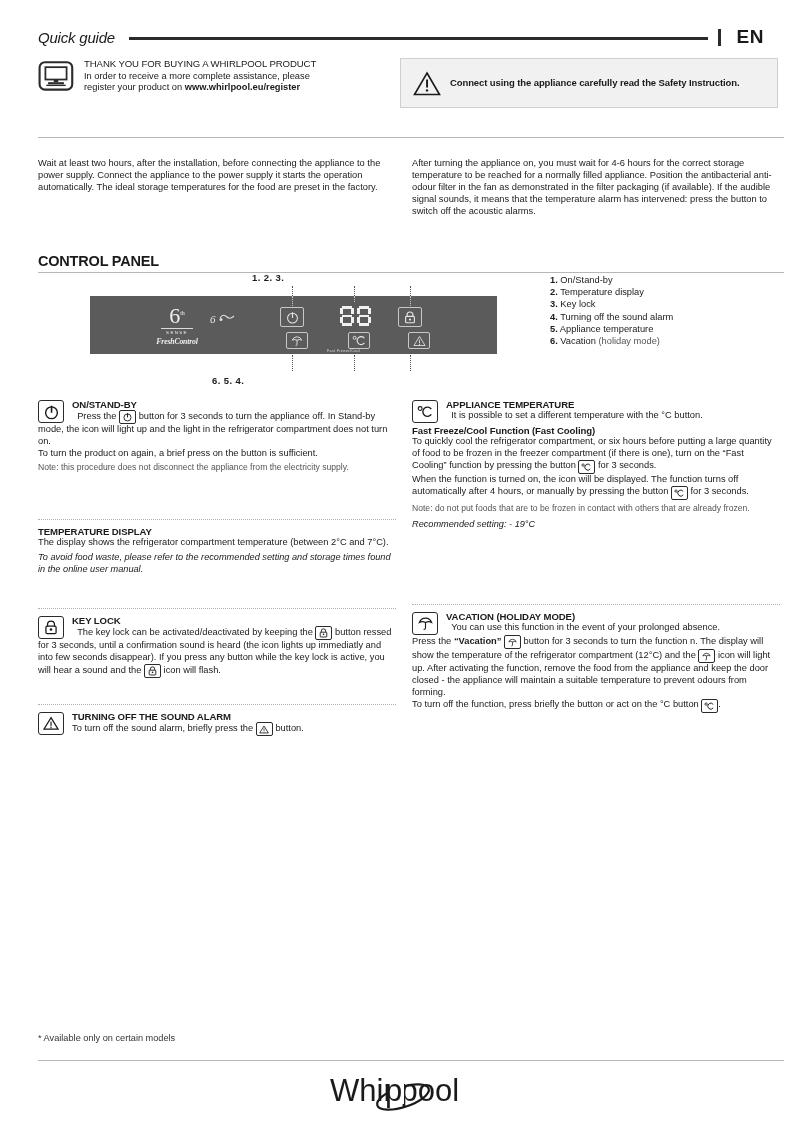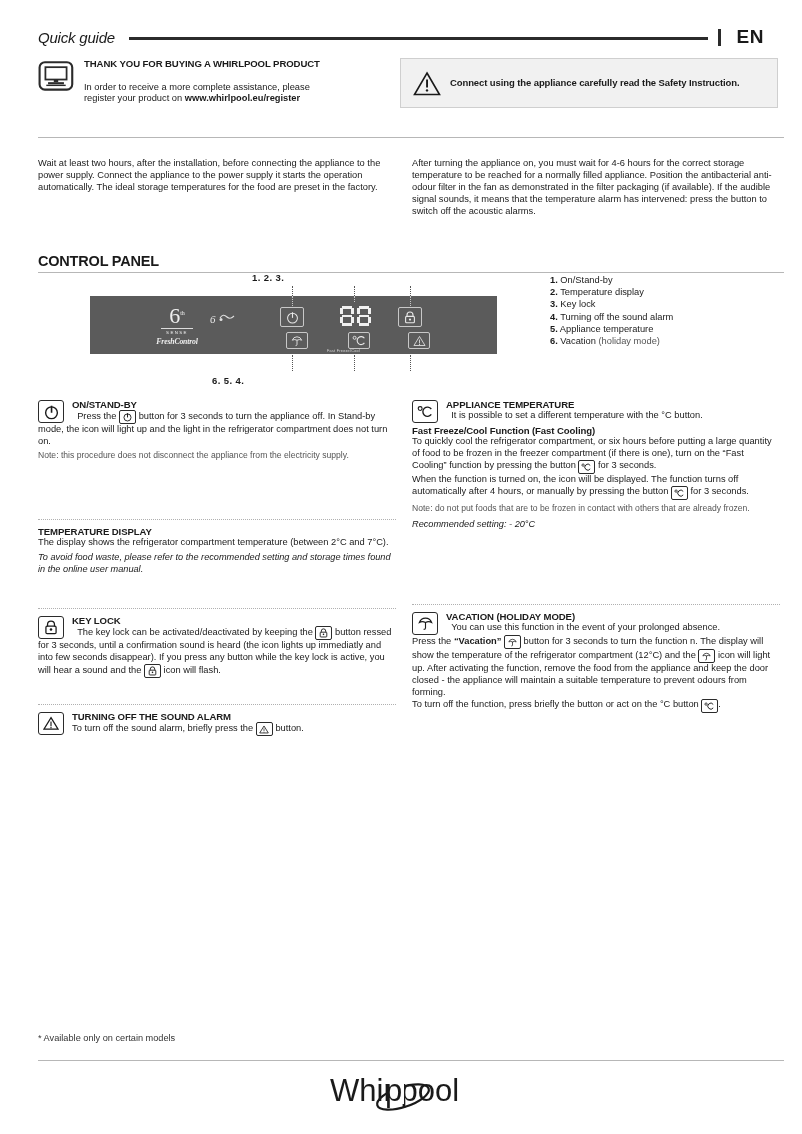--- a/index.html
+++ b/index.html
@@ -82,25 +82,25 @@
     width: 36px;
     height: 30px;
     flex: 0 0 auto;
     margin-top: 3px;
   }
   .thankyou-text {
     font-size: 9.3px;
     line-height: 11.6px;
   }
   .thankyou-title {
-    font-weight: bold;
+    font-weight: normal;
     font-size: 9.6px;
     letter-spacing: -0.1px;
     display: block;
-    margin-bottom: 12px;
+    margin-bottom: 1px;
   }
   .bold-inline { font-weight: bold; }
 
   .safety-box {
     position: absolute;
     left: 362px;
     top: 0;
     width: 378px;
     height: 50px;
     background: #f1f1f1;
@@ -544,20 +544,21 @@
     <div class="feat-body">
       &nbsp;&nbsp;<span>Press the</span>
       <span class="ikey">
         <svg width="9" height="10" viewBox="0 0 14 15">
           <circle cx="7" cy="8.2" r="5.5" fill="none" stroke="#1a1a1a" stroke-width="1.4"></circle>
           <rect x="6.3" y="1.6" width="1.5" height="6.6" fill="#1a1a1a"></rect>
         </svg>
       </span>
       <span>button for 3 seconds to turn the appliance off. In Stand-by mode, the icon will light up and the light in the refrigerator compartment does not turn on.</span>
     </div>
+    <div class="feat-body" style="clear:both;">To turn the product on again, a brief press on the button is sufficient.</div>
     <div class="feat-note" style="margin-top:2px;">Note: this procedure does not disconnect the appliance from the electricity supply.</div>
   </div>
 
   <div class="feature" style="left:38px; top:512px; width:358px;">
     <div class="divider"></div>
     <div class="feat-title">TEMPERATURE DISPLAY</div>
     <div class="feat-body">The display shows the refrigerator compartment temperature (between 2°C and 7°C).</div>
     <div class="feat-italic" style="margin-top:3px;">To avoid food waste, please refer to the recommended setting and storage times found in the online user manual.</div>
   </div>
 
@@ -641,21 +642,21 @@
       <span>When the function is turned on, the icon will be displayed. The function turns off automatically after 4 hours, or manually by pressing the button</span>
       <span class="ikey">
         <svg width="11" height="8" viewBox="0 0 15 11">
           <circle cx="2.8" cy="2.9" r="1.6" fill="none" stroke="#1a1a1a" stroke-width="1.1"></circle>
           <path d="M12.6 3.3 a4.1 4.1 0 1 0 0 4.8" fill="none" stroke="#1a1a1a" stroke-width="1.3"></path>
         </svg>
       </span>
       <span>for 3 seconds.</span>
     </div>
     <div class="feat-note" style="margin-top:3px;">Note: do not put foods that are to be frozen in contact with others that are already frozen.</div>
-    <div class="feat-italic" style="margin-top:6px;">Recommended setting: - 20°C</div>
+    <div class="feat-italic" style="margin-top:6px;">Recommended setting: - 19°C</div>
   </div>
 
   <div class="feature" style="left:412px; top:597px; width:368px;">
     <div class="divider"></div>
     <div class="big-key">
       <svg width="15" height="15" viewBox="0 0 12 12">
         <path d="M1.1 5.2 q1.2 -3.5 4.9 -3.5 q3.7 0 4.9 3.5 q-2.3 -1.4 -4.9 0 q-2.6 -1.4 -4.9 0 z" fill="none" stroke="#1a1a1a" stroke-width="0.9"></path>
         <path d="M6 5.2 V9.5 q0 1.2 -1.5 1.2" fill="none" stroke="#1a1a1a" stroke-width="0.9"></path>
       </svg>
     </div>

